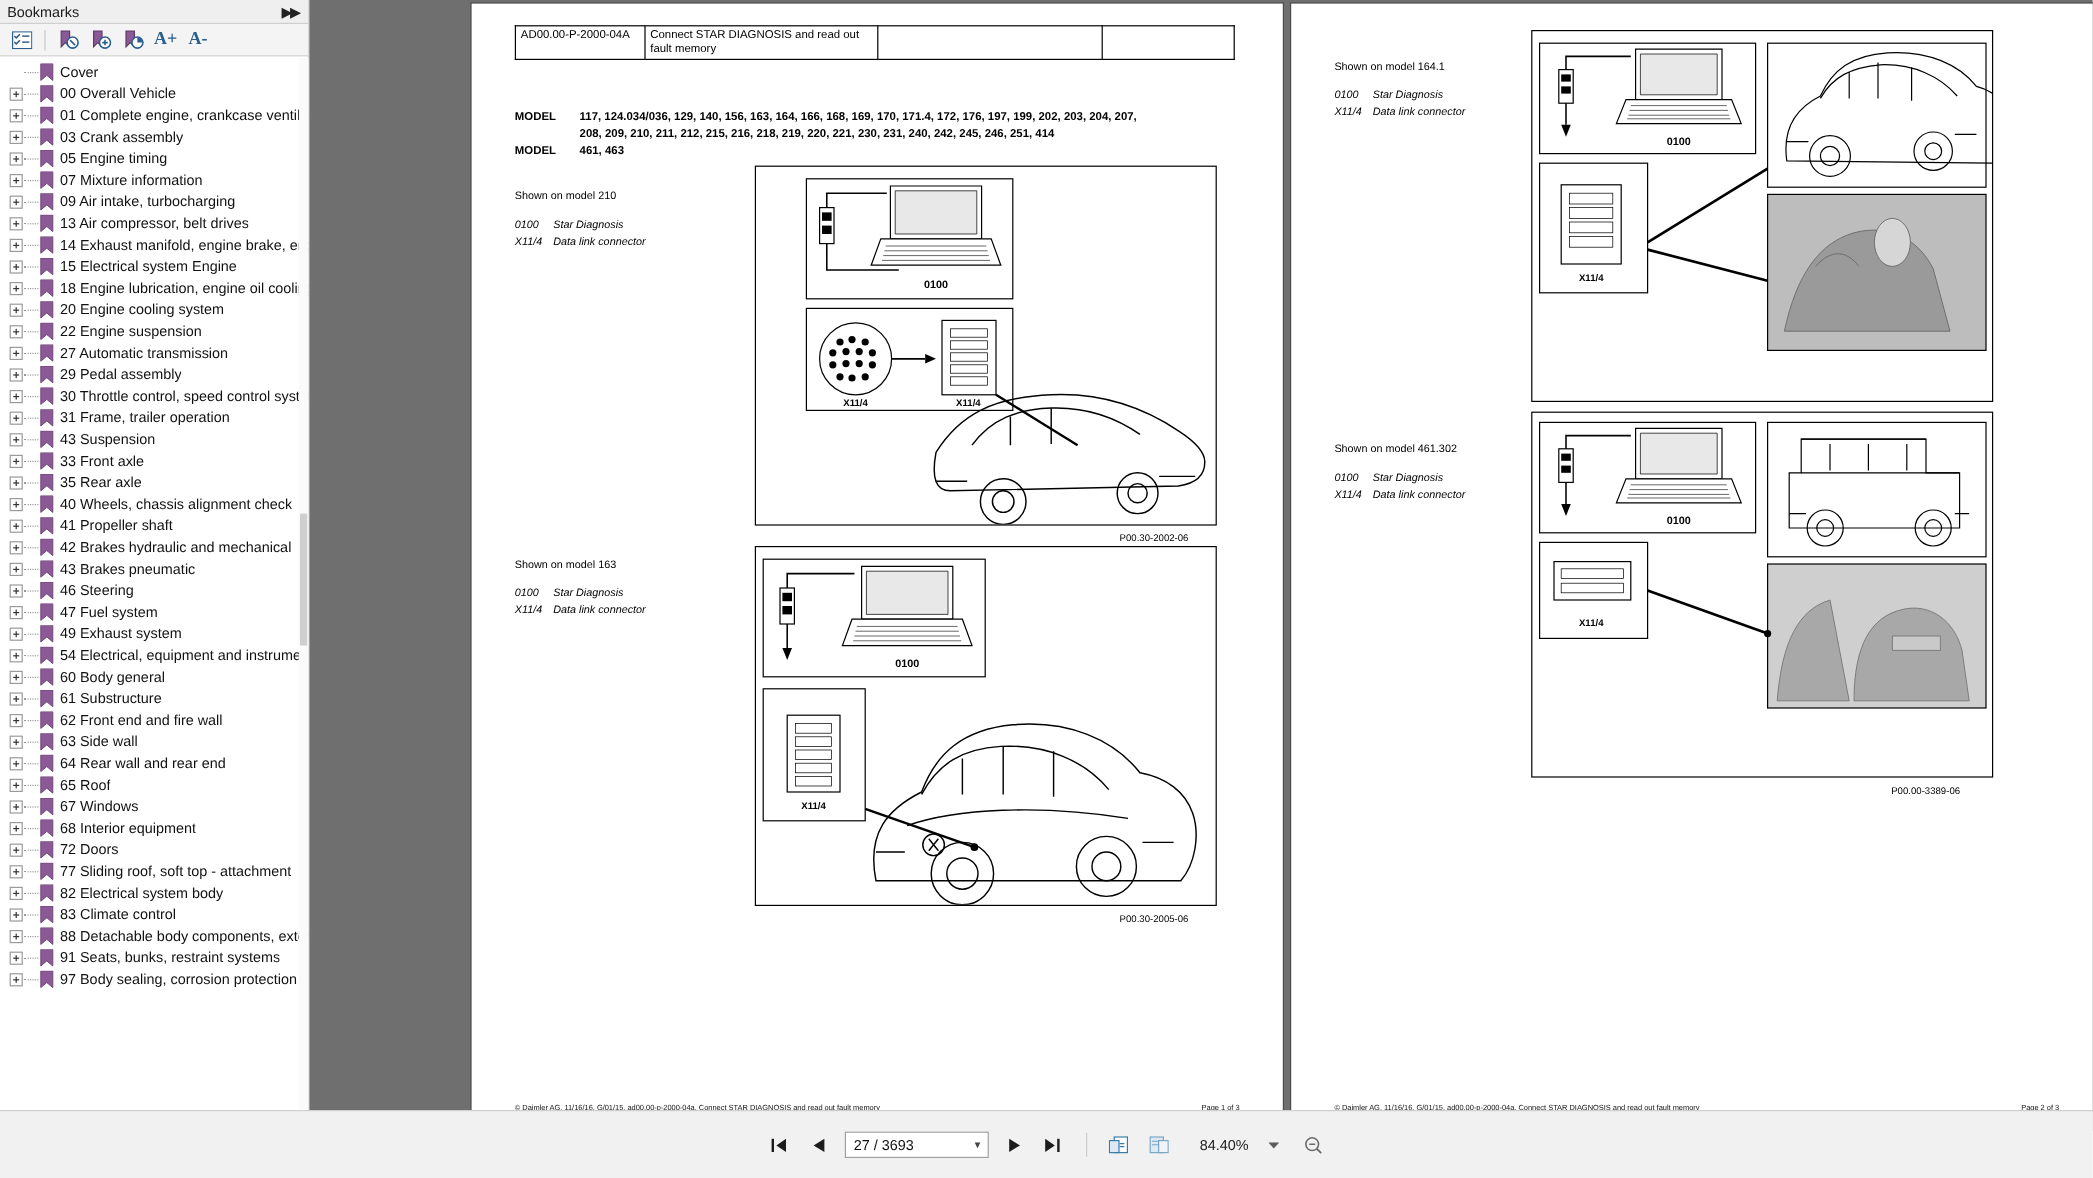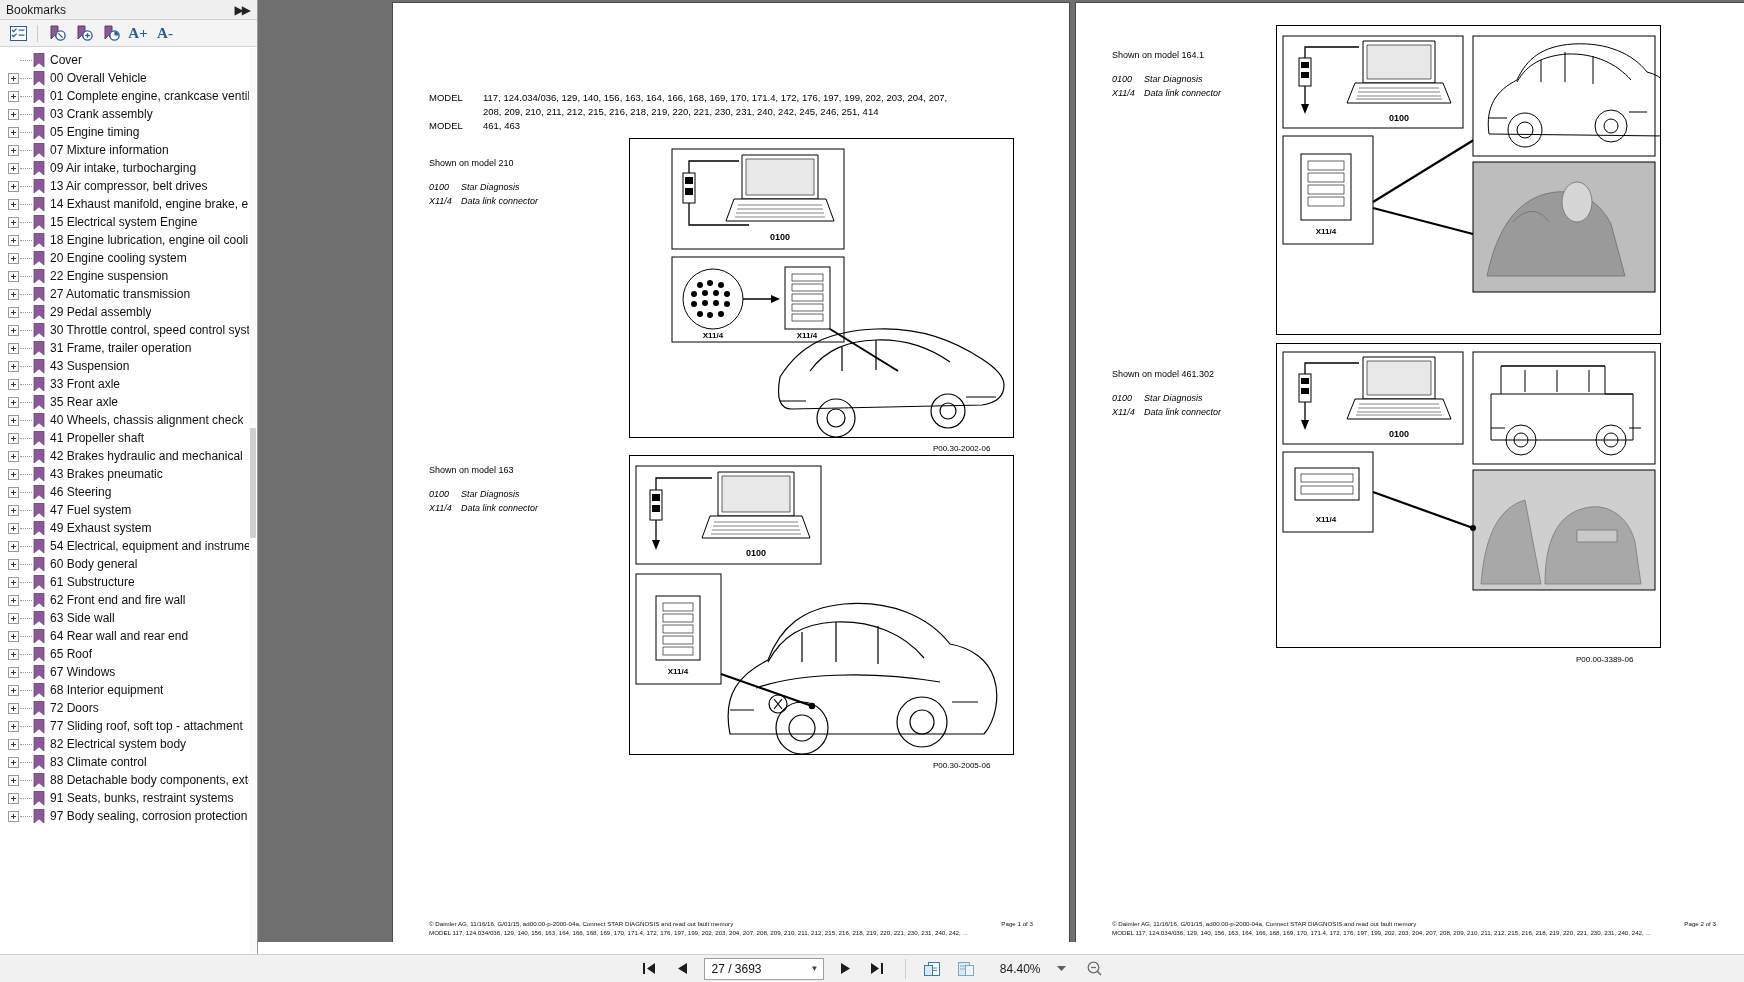--- a/index.html
+++ b/index.html
@@ -81,39 +81,39 @@
     position: absolute; background: #ffffff; box-shadow: 0 0 0 1px #4b4b4b;
   }
   #page-left { left: 135px; top: 3px; width: 676px; height: 972px; }
   #page-right { left: 818px; top: 3px; width: 676px; height: 972px; }
 
   
   .doc { font-family: "Liberation Sans", sans-serif; color:#000; }
   .hdr-table { position:absolute; border-collapse: collapse; font-size: 9.5px; }
   .hdr-table td { border: 1px solid #000; padding: 2px 4px; vertical-align: top; line-height: 1.2; }
 
-  .model-block { position:absolute; font-size: 9.5px; font-weight: normal; line-height: 1.45; }
+  .model-block { position:absolute; font-size: 9.5px; font-weight: bold; line-height: 1.45; }
   .model-block .row { display: flex; }
   .model-block .lbl { width: 54px; flex: 0 0 auto; }
   .model-block .val { }
 
   .cap-title { position:absolute; font-size: 9px; font-weight: normal; }
   .cap-legend { position:absolute; font-size: 9px; font-style: italic; line-height: 1.5; }
   .cap-legend .lrow { display:flex; }
   .cap-legend .k { width: 32px; flex:0 0 auto; }
 
   .figbox { position:absolute; border: 1px solid #000; background:#fff; }
   .fig-id { position:absolute; font-size: 8px; color:#000; }
 
   .pg-footer { position:absolute; font-size: 6.2px; color:#111; line-height: 1.45; white-space: nowrap;}
   .pg-footer .pno { position:absolute; right: 0; top: 0; }
 
   
   #bottom-bar {
-    position: absolute; left: 0; bottom: 0; width: 1744px; height: 28px;
+    position: absolute; left: 0; bottom: 0; width: 1744px; height: 57px;
     background: #f1f1f1; border-top: 1px solid #cfcfcf;
     display: flex; align-items: center; justify-content: center; gap: 9px; margin-top: 21px;
   }
   #bottom-bar .nav-btn {
     width: 24px; height: 24px; display: flex; align-items:center; justify-content:center;
     cursor: pointer; color: #1c1c1c; border: 1px solid transparent; border-radius: 2px;
   }
   #page-combo {
     display: flex; align-items: center; width: 120px; height: 22px;
     border: 1px solid #a0a0a0; background: #fff; font-size: 12px; padding: 0 0 0 7px;
@@ -643,20 +643,30 @@
         <div class="thumb"></div>
       </div>
       <div class="arrow">▶</div>
     </div>
   </div>
 
   <div id="doc-area">
 
     <div class="page doc" id="page-left">
 
+      <table class="hdr-table" style="left:36px; top:18px; width:600px;">
+        <tbody>
+            <tr>
+          <td style="width:108px;">AD00.00-P-2000-04A</td>
+          <td style="width:194px;">Connect STAR DIAGNOSIS and read out fault memory</td>
+          <td style="width:188px;">&nbsp;</td>
+          <td style="width:110px;">&nbsp;</td>
+        </tr>
+      </tbody>
+        </table>
 
       <div class="model-block" style="left:36px; top:88px; width:612px;">
         <div class="row">
           <span class="lbl">MODEL</span>
           <span class="val">117, 124.034/036, 129, 140, 156, 163, 164, 166, 168, 169, 170, 171.4, 172, 176, 197, 199, 202, 203, 204, 207,</span>
         </div>
         <div class="row">
           <span class="lbl"></span>
           <span class="val">208, 209, 210, 211, 212, 215, 216, 218, 219, 220, 221, 230, 231, 240, 242, 245, 246, 251, 414</span>
         </div>

